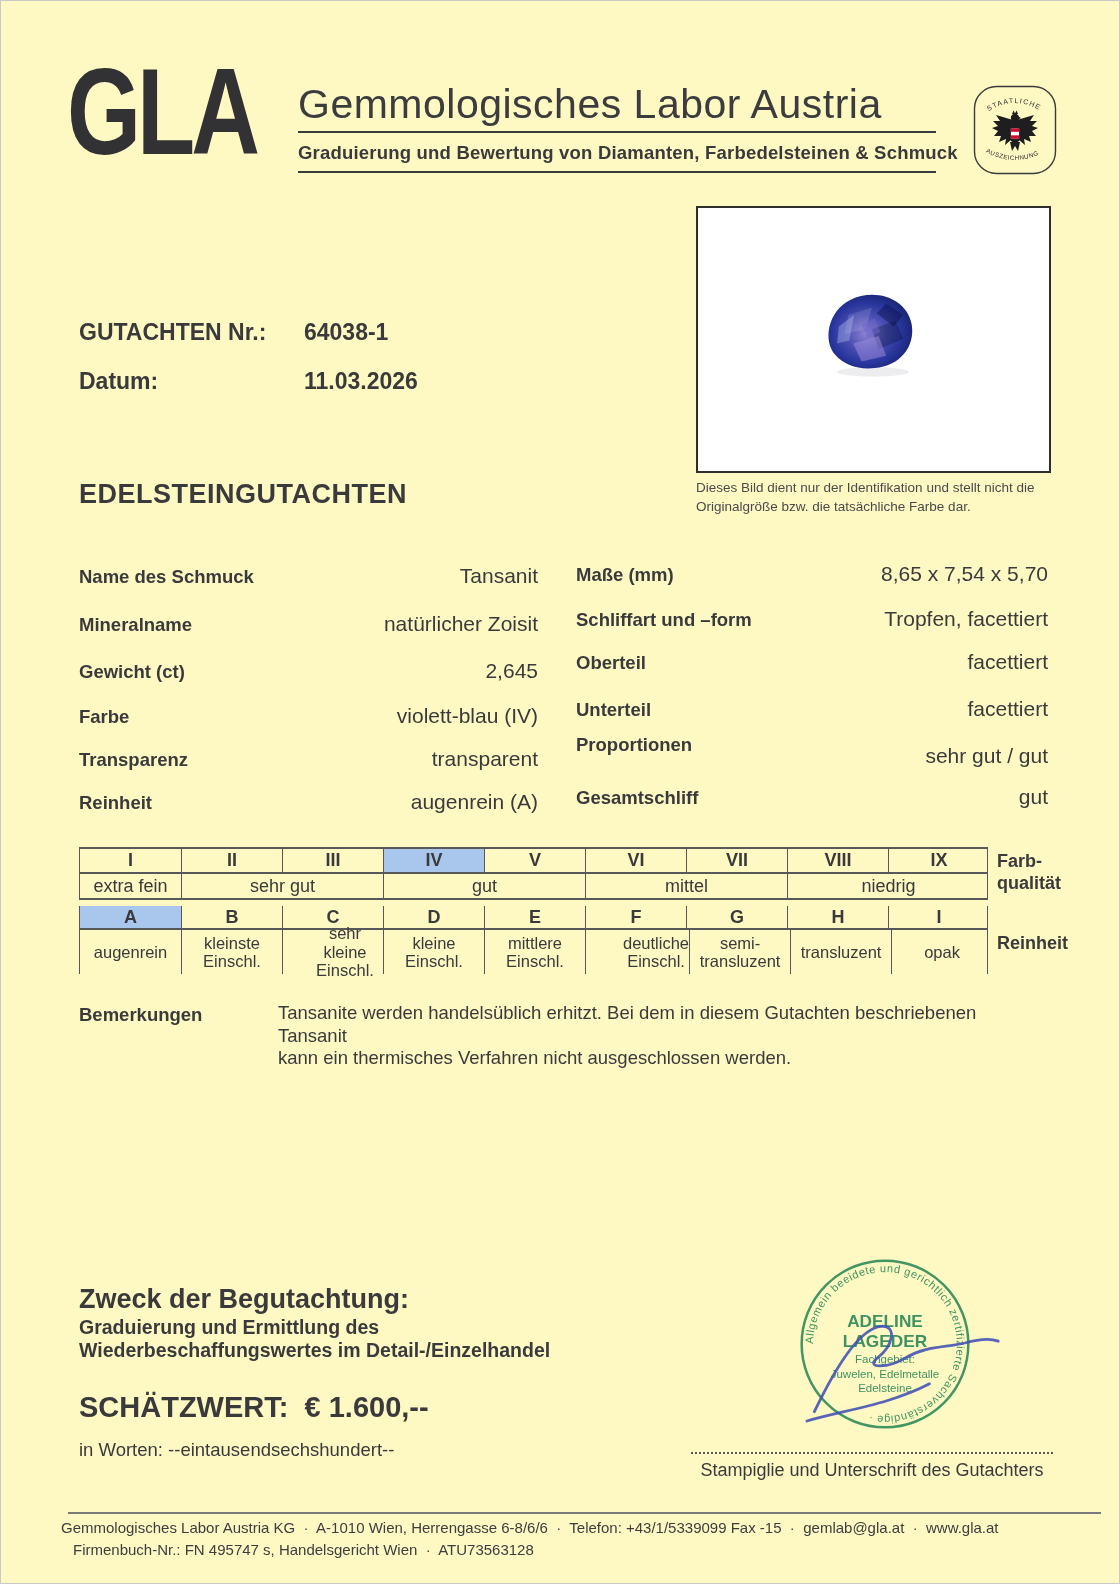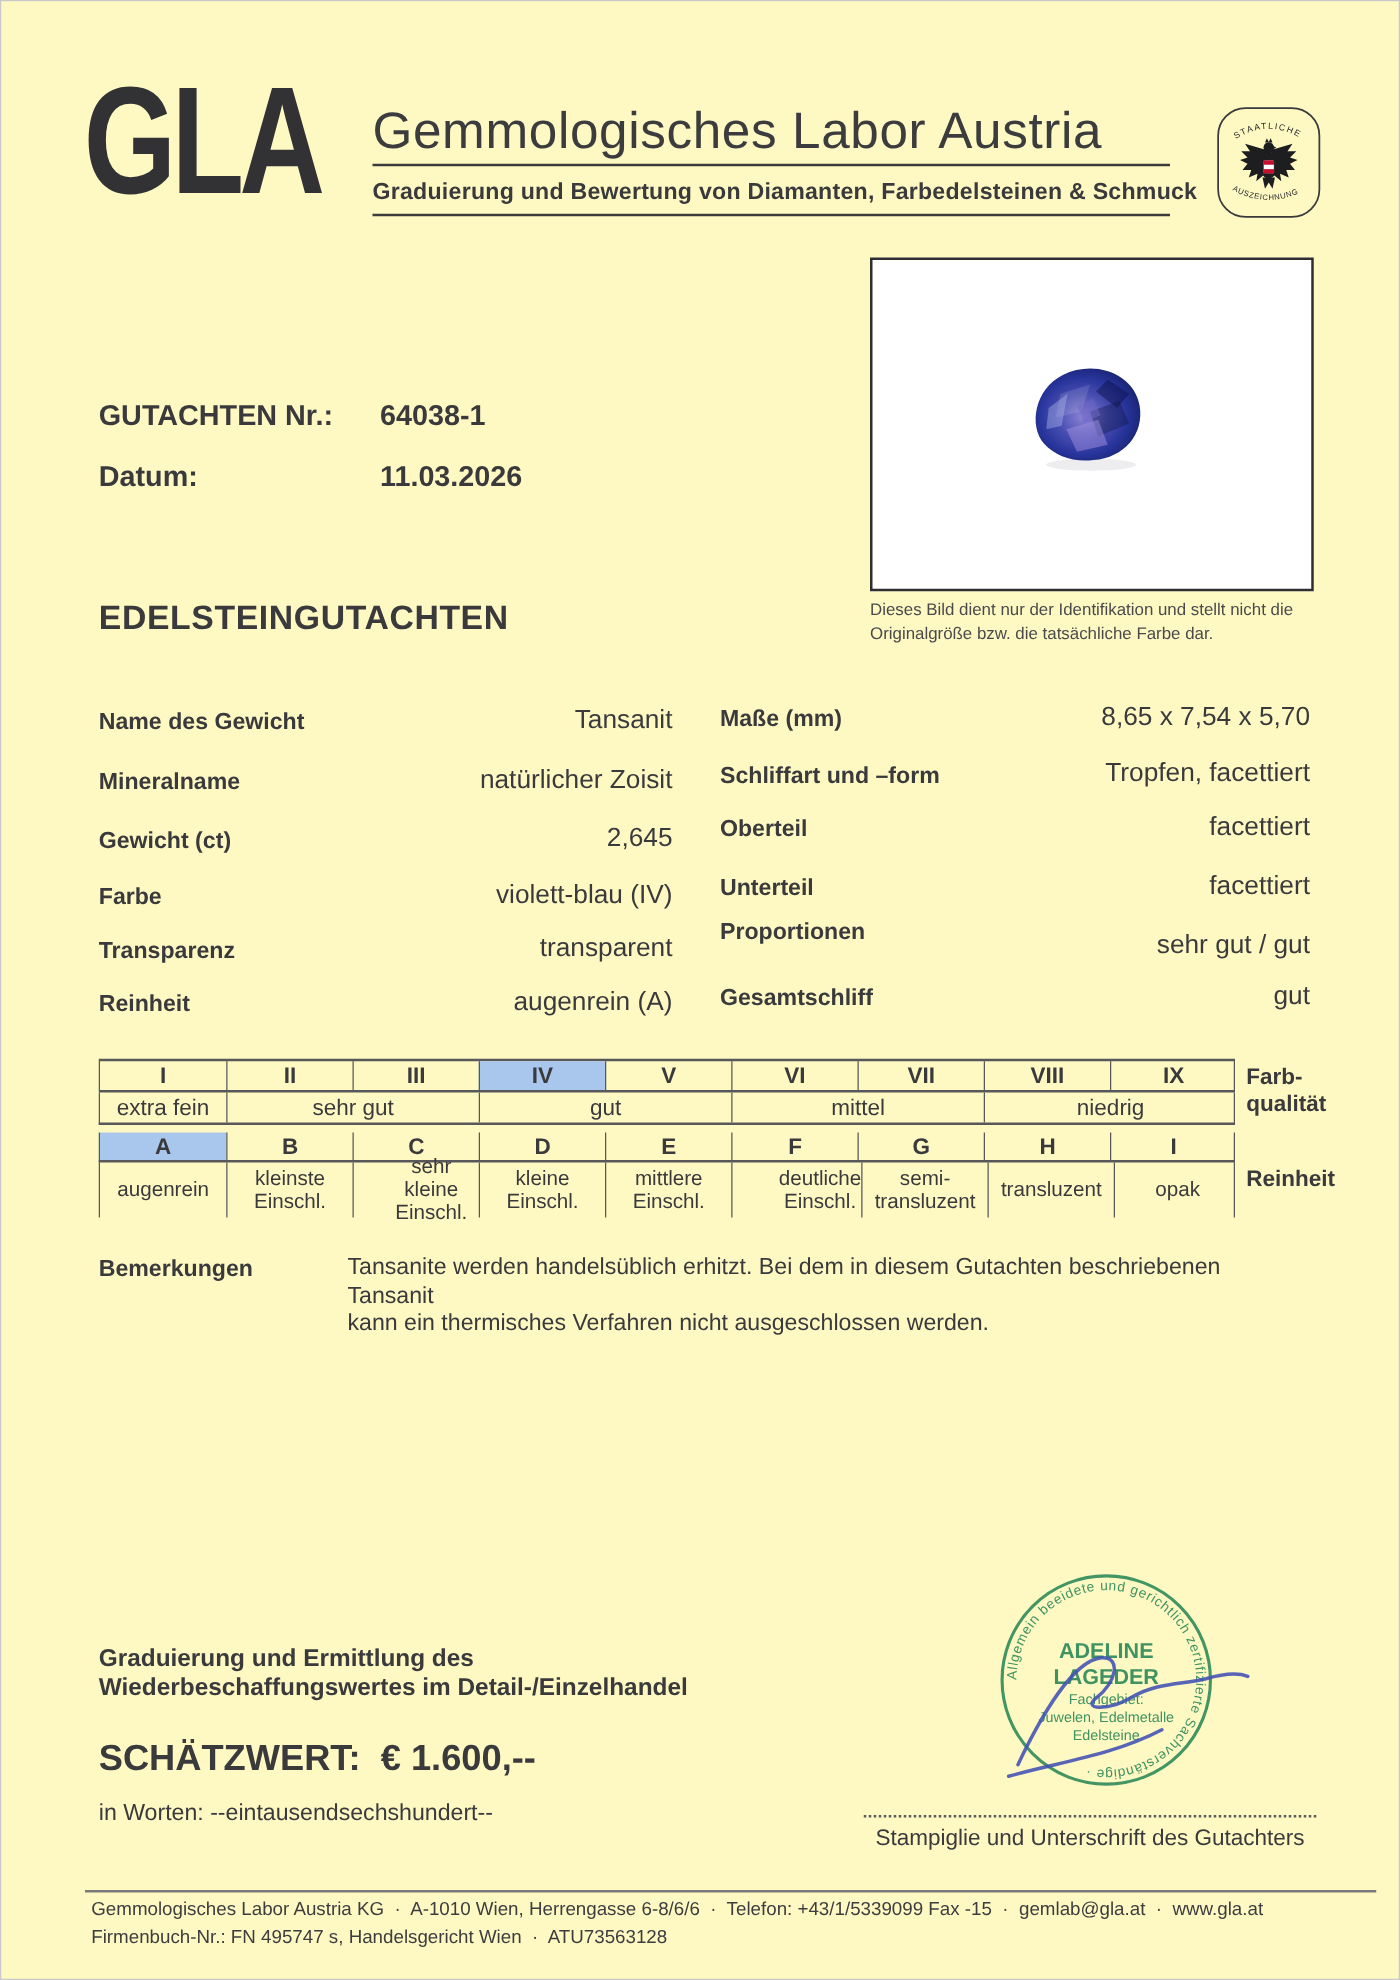--- a/index.html
+++ b/index.html
@@ -70,21 +70,21 @@
   
   .stamp-svg{left:793px; top:1252px; width:182px; height:182px;}
   .stamp-svg text{font-family:"Liberation Sans",sans-serif; fill:var(--c-stamp);}
   .sig-svg{left:800px; top:1303px; width:205px; height:130px;}
   .sig-svg path{stroke:var(--c-signature); stroke-width:3; fill:none;
     stroke-linecap:round; opacity:0.88;}
   .dotted-rule{left:690px; top:1451px; width:362px; border-top:2px dotted #5a5a5c; height:0;}
   .sig-caption{left:690px; top:1459px; width:362px; text-align:center; font-size:18px;}
   
   .footer-rule{left:67px; top:1511px; width:1033px; height:2px; background:#7a7a7c;}
-  .footer-l1{left:72px; top:1518px; font-size:15px; white-space:pre; color:#3d3d3f;text-align:center;}
+  .footer-l1{left:60px; top:1518px; font-size:15px; white-space:pre; color:#3d3d3f;text-align:center;}
   .footer-l2{left:72px; top:1540px; font-size:15px; white-space:pre; color:#3d3d3f;}
   .stop-gl{stop-color:var(--c-gem-light);} .stop-gm{stop-color:var(--c-gem-mid);}
   .stop-gd{stop-color:var(--c-gem-deep);} .stop-gk{stop-color:var(--c-gem-dark);}
 </style>
 </head>
 <body>
 
 <div class="page">
 
   <div class="abs gla-logo">GLA</div>
@@ -143,21 +143,21 @@
     </svg>
   </div>
   <div class="abs photo-caption">Dieses Bild dient nur der Identifikation und stellt nicht die
 Originalgröße bzw. die tatsächliche Farbe dar.</div>
 
   <div class="abs doc-title">EDELSTEINGUTACHTEN</div>
 
   <div class="abs props" id="props-left">
       <div class="prop-row" style="left: 78px; top: 565px; width: 459px;">
         <div class="prop-label">
-          <div>Name des Gewicht</div>
+          <div>Name des Schmuck</div>
         </div>
         <div class="prop-value">Tansanit</div>
       </div>
       <div class="prop-row" style="left: 78px; top: 613px; width: 459px;">
         <div class="prop-label">
           <div>Mineralname</div>
         </div>
         <div class="prop-value">natürlicher Zoisit</div>
       </div>
       <div class="prop-row" style="left: 78px; top: 660px; width: 459px;">
@@ -293,20 +293,21 @@
         <div class="g-cell" style="flex: 0 0 101px;">
           <div>opak</div>
         </div>
       </div>
     </div>
 
   <div class="abs remarks-label">Bemerkungen</div>
   <div class="abs remarks-text">Tansanite werden handelsüblich erhitzt. Bei dem in diesem Gutachten beschriebenen Tansanit
 kann ein thermisches Verfahren nicht ausgeschlossen werden.</div>
 
+  <div class="abs purpose-head">Zweck der Begutachtung:</div>
   <div class="abs purpose-l1">Graduierung und Ermittlung des</div>
   <div class="abs purpose-l2">Wiederbeschaffungswertes im Detail-/Einzelhandel</div>
   <div class="abs value-line">
     <span>SCHÄTZWERT:</span>&nbsp; <span>€ 1.600,--</span>
   </div>
   <div class="abs value-words">in Worten: --eintausendsechshundert--</div>
 
   <svg class="abs stamp-svg" viewBox="0 0 190 190">
     <circle cx="95" cy="95" r="87" fill="none" stroke="var(--c-stamp)" stroke-width="2.6" opacity="0.9"></circle>
     <path id="ringPath" d="M20,95 A75,75 0 1 1 170,95 A75,75 0 1 1 20,95" fill="none"></path>

